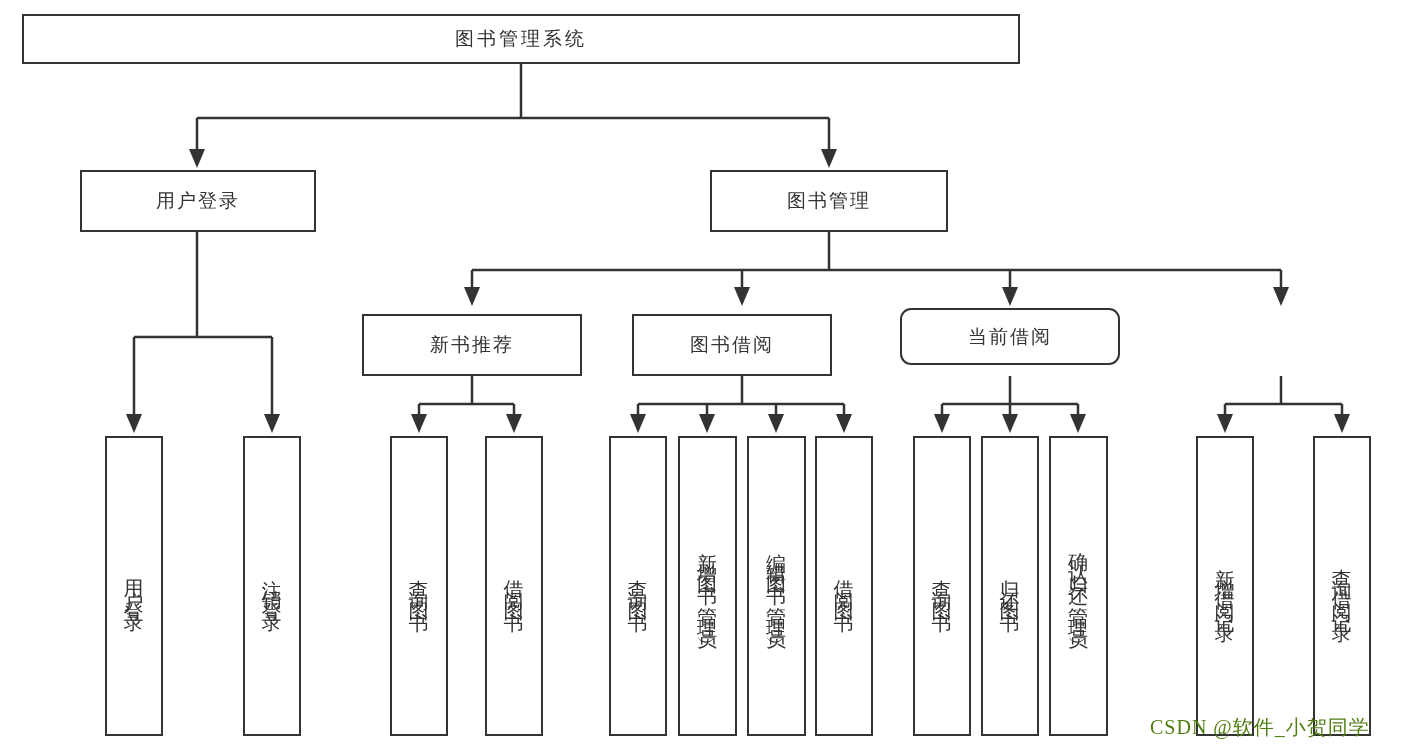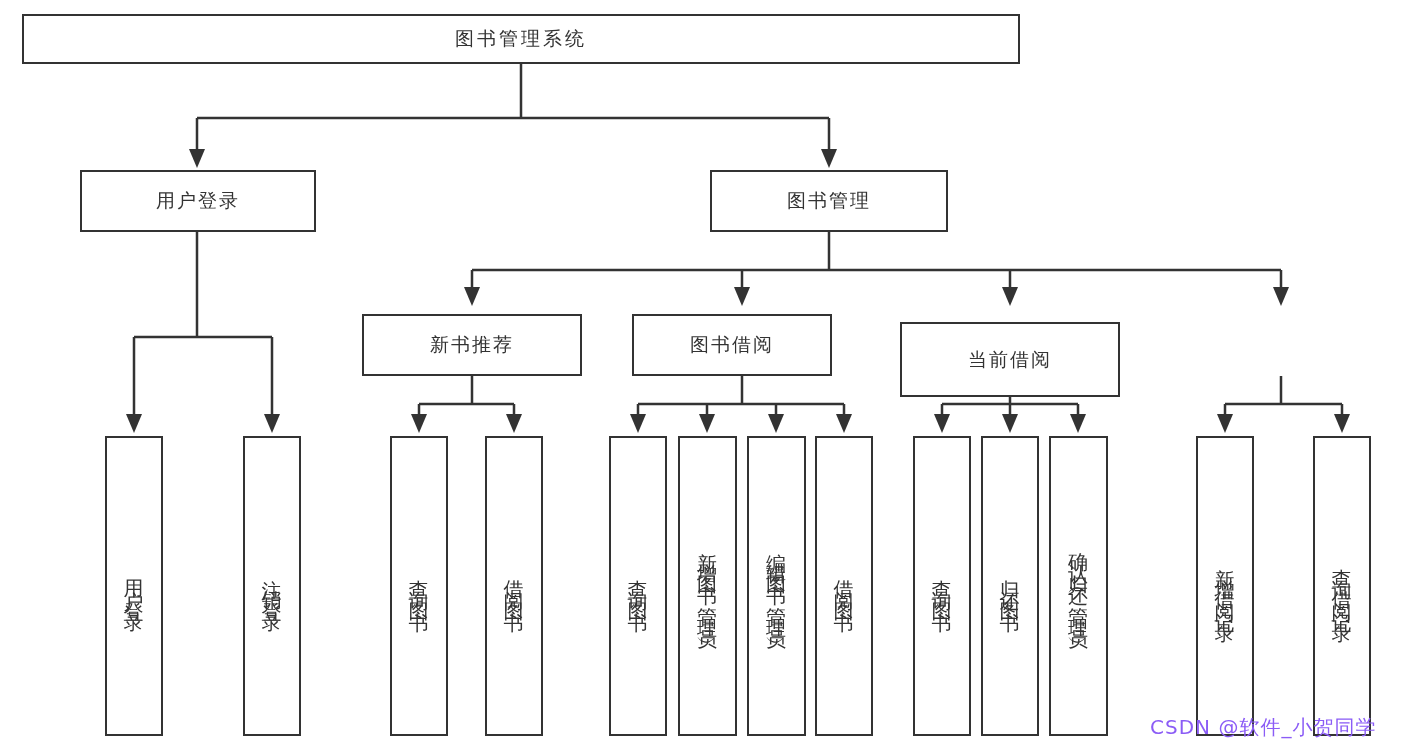--- a/index.html
+++ b/index.html
@@ -35,23 +35,24 @@
     font-size: 20px;
     letter-spacing: 11px;
     line-height: 1;
     white-space: nowrap;
   }
   .watermark {
     position: absolute;
     left: 1150px;
     top: 714px;
     font-size: 20px;
-    color: #8b5cf6;
+    color: #4d7c0f;
     letter-spacing: 1px;
     white-space: nowrap;
+    font-family: Liberation Serif, serif;
   }
 </style>
 </head>
 <body>
 
 <div class="canvas">
 
   <svg class="wires" viewBox="0 0 1405 747" xmlns="http://www.w3.org/2000/svg">
 
     <path d="M521,64 V118 M197,118 H829 M197,118 V150 M829,118 V150"></path>
@@ -98,21 +99,21 @@
   <div class="node h-node" style="left:362px; top:314px; width:220px; height:62px;">
     <span>新书推荐</span>
   </div>
 
   <div class="node h-node" style="left:710px; top:170px; width:238px; height:62px;">
     <span>图书管理</span>
   </div>
   <div class="node h-node" style="left:632px; top:314px; width:200px; height:62px;">
     <span>图书借阅</span>
   </div>
-  <div class="node h-node" style="left:900px; top:322px; width:220px; height:75px;">
+  <div class="node h-node" style="left:900px; top:308px; width:220px; height:57px;border-radius:11px;">
     <span>当前借阅</span>
   </div>
 
   <div class="node v-node" style="left:105px; top:436px; width:58px; height:300px;">
     <span>用户登录</span>
   </div>
   <div class="node v-node" style="left:243px; top:436px; width:58px; height:300px;">
     <span>注销登录</span>
   </div>
 

